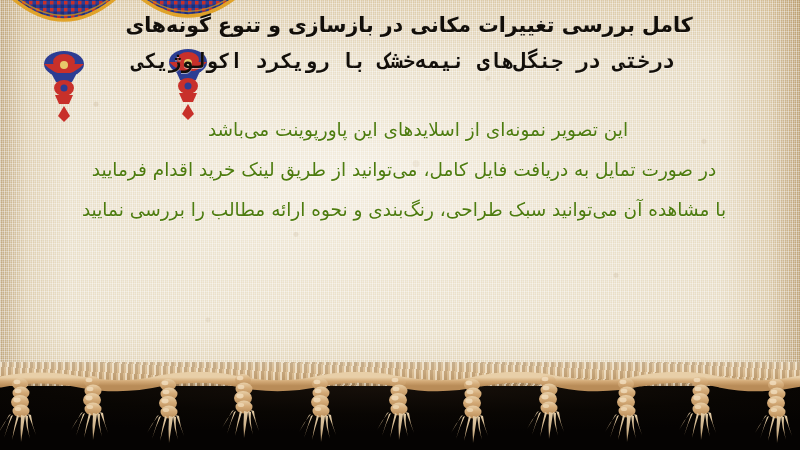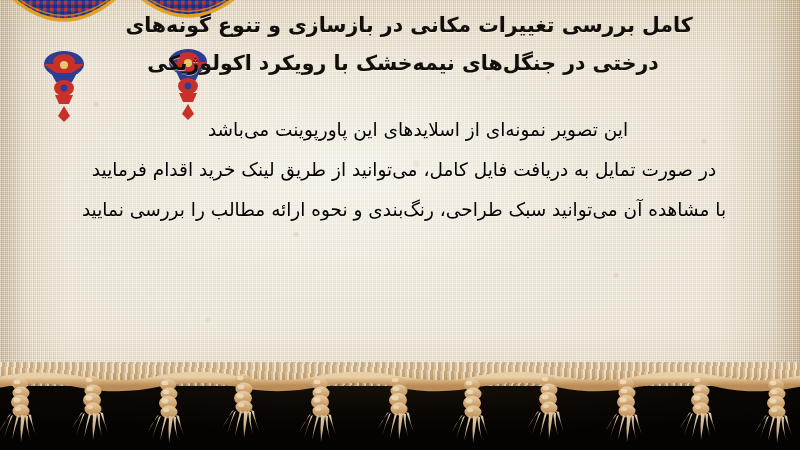--- a/index.html
+++ b/index.html
@@ -81,28 +81,28 @@
     position:absolute;top:6px;left:0;width:800px;
     padding-left:14px;padding-right:14px;box-sizing:border-box;
   }
   .title-line{
     color:#120e09;font-size:20.5px;font-weight:700;
     line-height:38px;letter-spacing:.2px;
     text-shadow:0 1px 0 rgba(255,252,244,.55), 0 0 1px rgba(0,0,0,.25);
     white-space:nowrap;
   }
   .title-line.l1{padding-left:18px;}
-  .title-line.l2{padding-left:6px;}
+  .title-line.l2{padding-left:6px;font-family:Liberation Mono, monospace;}
 
   .body-block{
     position:absolute;top:110px;left:0;width:800px;
     padding-left:16px;padding-right:16px;box-sizing:border-box;
   }
   .body-line{
-    color:#000000;font-size:18.5px;font-weight:400;
+    color:#4d7c0f;font-size:18.5px;font-weight:400;
     line-height:40px;white-space:nowrap;
     text-shadow:0 1px 0 rgba(255,252,244,.5);
   }
   .body-line.b1{padding-left:36px;}
   .body-line.b2{padding-left:8px;}
   .body-line.b3{padding-left:8px;}
 
   
   .fringe-zone{
     position:absolute;left:0;bottom:0;width:800px;height:88px;

